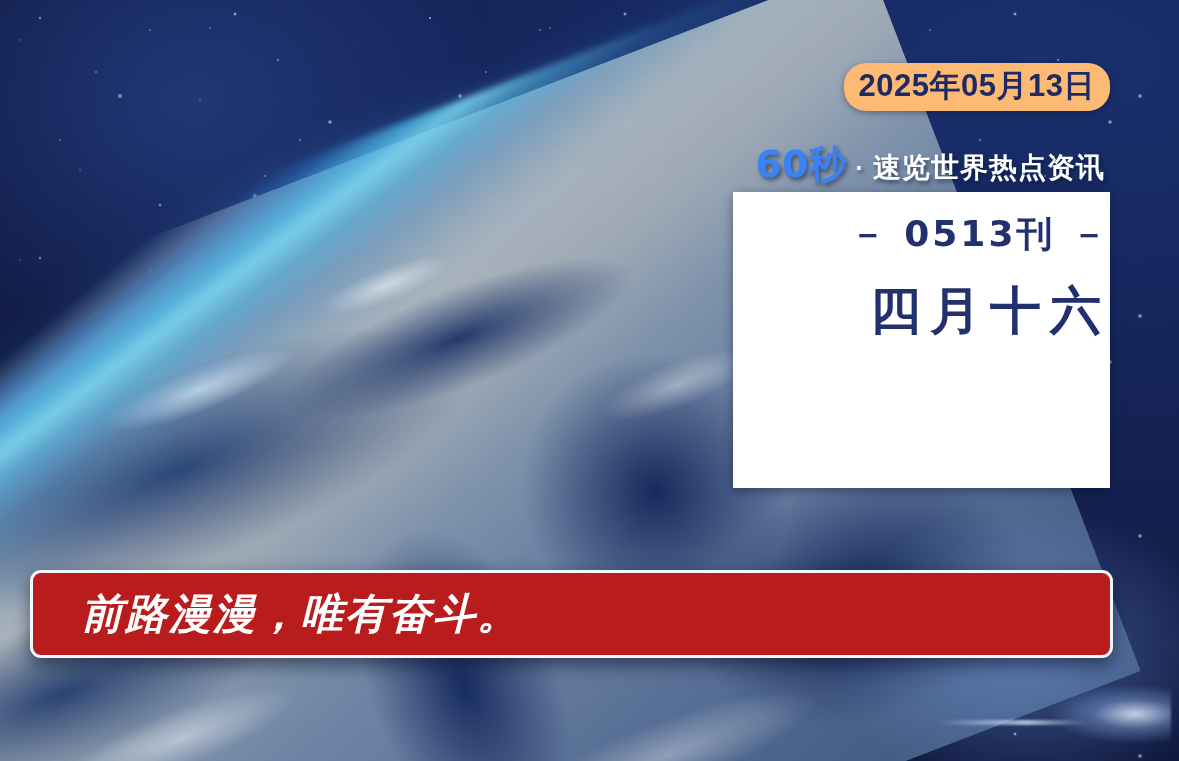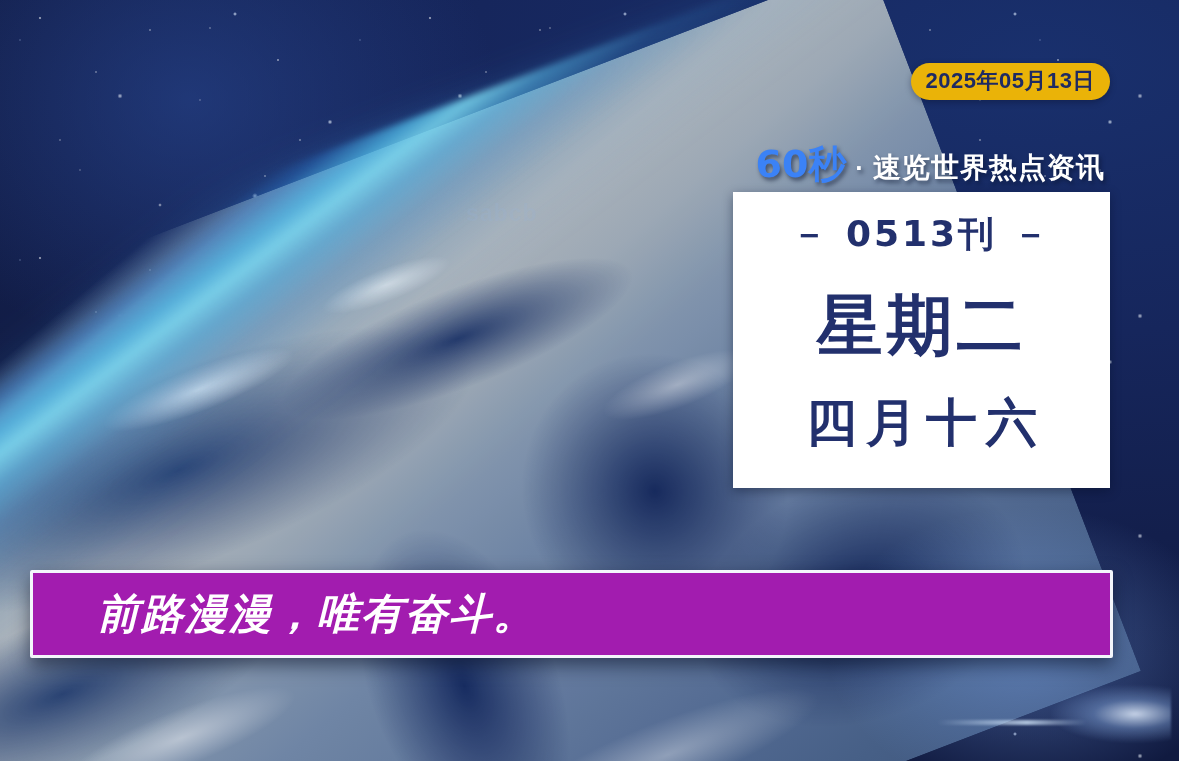--- a/index.html
+++ b/index.html
@@ -167,25 +167,25 @@
     line-height:.94;
     letter-spacing:2px;
     white-space:nowrap;
   }
   .title-1{ color:#fbe98a; text-shadow:5px 6px 0 rgba(10,20,50,.30); }
   .title-2{ color:#f2f4f7; text-shadow:5px 6px 0 rgba(10,20,50,.33); margin-top:6px; }
 
   
   .date-pill{
     position:absolute; right:69px; top:63px;
-    background:#eab308;
+    background:#fdba74;
     border-radius:22px;
     padding:5px 15px 7px;
     color:#1e2a63;
-    font-size:22px; font-weight:700;
+    font-size:31px; font-weight:700;
     letter-spacing:.5px;
     line-height:1.15;
     box-shadow:0 2px 6px rgba(5,12,35,.35);
     text-align:right;
   }
 
   .tagline{
     position:absolute; right:74px; top:139px;
     display:flex; align-items:baseline; gap:7px;
     white-space:nowrap;
@@ -198,21 +198,21 @@
   .tagline-dot{ color:#ffffff; font-size:26px; font-weight:700; padding:0 2px; }
   .tagline-txt{ color:#ffffff; font-weight:700; font-size:28px; letter-spacing:1px; }
 
   
   .info-card{
     position:absolute; left:733px; top:192px;
     width:377px; height:296px;
     background:#ffffff;
     box-shadow:0 3px 10px rgba(5,12,35,.4);
     display:flex; flex-direction:column;
-    align-items:center; justify-content:flex-start;
+    align-items:flex-end; justify-content:flex-start;
     padding-top:12px;
     color:#22306d;
   }
   .issue{
     font-size:36px; font-weight:700; letter-spacing:3px;
     font-family:"DejaVu Sans","Liberation Sans",sans-serif;
     margin-top:6px;
   }
   .weekday{
     font-size:66px; font-weight:700; letter-spacing:4px;
@@ -222,26 +222,25 @@
   .lunar{
     font-size:51px; font-weight:700; letter-spacing:9px;
     margin-top:18px; padding-left:9px;
     font-family:"DejaVu Sans","Liberation Sans",sans-serif;
   }
 
   
   .quote-bar{
     position:absolute; left:30px; top:570px;
     width:1083px; height:88px;
-    background:#a21caf;
+    background:#b91c1c;
     border:3px solid #f3f6fb;
-    border-radius:2px;
+    border-radius:11px;
     display:flex; align-items:center;
     box-shadow:0 7px 18px rgba(6,12,34,.55);
-    padding-left:16px;
   }
   .quote-text{
     color:#ffffff;
     font-size:42px;
     font-weight:700;
     font-style:italic;
     letter-spacing:2px;
     padding-left:48px;
     white-space:nowrap;
     font-family:"DejaVu Sans","Liberation Sans",sans-serif;
@@ -275,21 +274,20 @@
   <div class="date-pill">2025年05月13日</div>
 
   <div class="tagline">
     <span class="tagline-60">60秒</span>
     <span class="tagline-dot">·</span>
     <span class="tagline-txt">速览世界热点资讯</span>
   </div>
 
   <div class="info-card">
     <div class="issue">－ 0513刊 －</div>
-    <div class="weekday">星期二</div>
     <div class="lunar">四月十六</div>
   </div>
 
   <div class="quote-bar">
     <div class="quote-text">前路漫漫，唯有奋斗。</div>
   </div>
 
 </div>
 
 </body></html>

